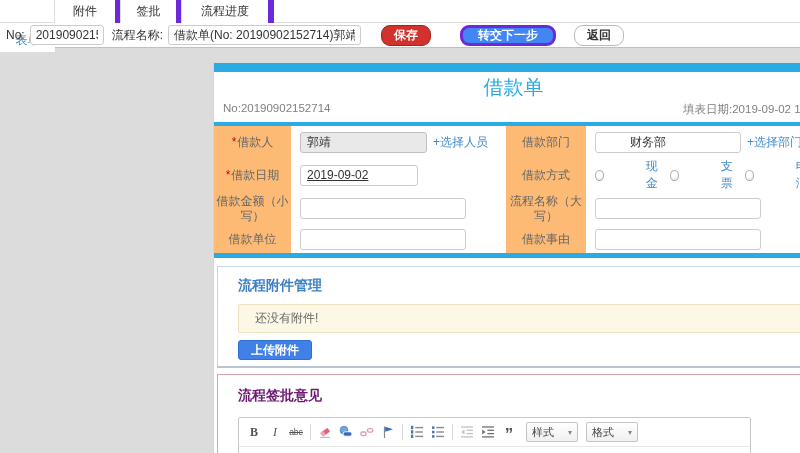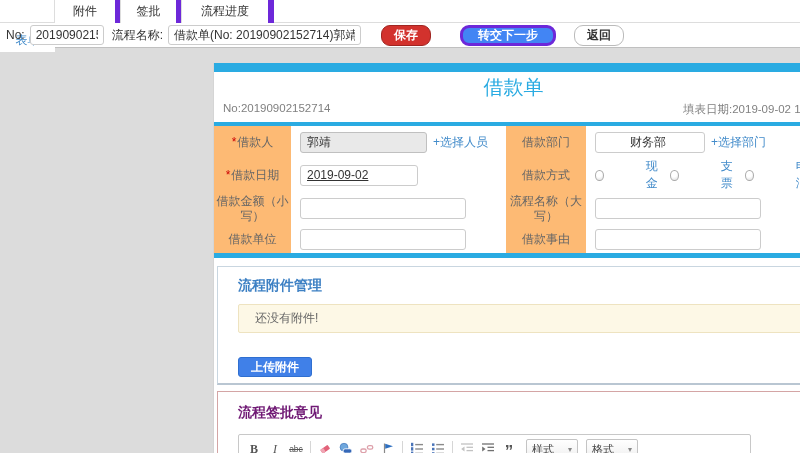--- a/index.html
+++ b/index.html
@@ -40,35 +40,35 @@
 
   .fgrid { display:grid; grid-template-columns:77px 215px 80px 228px;
     grid-template-rows:33px 32px 35px 27px; }
   .flabel { background:#fdba74; color:#666; display:flex; align-items:center; justify-content:center;
     text-align:center; padding:0 2px; line-height:15px; }
   .req { color:#cc0000; margin-right:1px; }
   .ffield { display:flex; align-items:center; padding-left:9px; background:#fff; }
   .inp { height:21px; border:1px solid #ccc; border-radius:3px; padding:0 6px; font-size:12px;
     color:#333; font-family:inherit; background:#fff; }
   .inp.ro { background:#e9e9e9; border-color:#c0c0c0; }
-  .w127{width:127px;} .w130{width:110px;padding-left:34px;} .w118{width:118px;text-decoration:underline;} .w166{width:166px;}
+  .w127{width:127px;} .w130{width:146px;padding-left:34px;} .w118{width:118px;text-decoration:underline;} .w166{width:166px;}
   .sel-link { color:#428bca; margin-left:6px; cursor:pointer; text-decoration:none; white-space:nowrap; }
   .radio-group { display:flex; align-items:center; gap:6px; }
   .radio-item { display:flex; align-items:center; cursor:pointer; }
   .radio-circle { width:11px; height:11px; border:1px solid #aaa; border-radius:50%;
     background:radial-gradient(circle at 40% 35%, #fff 40%, #ddd); margin-right:2px; }
   .radio-label { color:#428bca;margin-left:40px; }
 
   
   .section { margin:8px 0 0 3px; width:596px; background:#fff; }
   .sec-attach { border:1px solid #c9d6e0; border-bottom:2px solid #b9c6d2; padding:10px 20px 6px; }
   .sec-attach .sec-title { color:#3e81c4; font-size:14px; font-weight:bold; }
   .alert { margin-top:9px; width:653px; background:#fdf8e6; border:1px solid #eee3c0;
     border-radius:2px; padding:5px 16px; color:#666; }
-  .btn-upload { margin-top:24px; display:inline-flex; align-items:center; height:20px; padding:0 12px;
+  .btn-upload { margin-top:7px; display:inline-flex; align-items:center; height:20px; padding:0 12px;
     background:#4080e8; border:1px solid #2f6fd0; border-radius:3px; color:#fff; font-weight:bold;
     cursor:pointer; }
   .sec-approve { margin-top:6px; border:1px solid #d4a5a5; padding:12px 20px; height:300px; }
   .sec-approve .sec-title { color:#701a75; font-size:14px; font-weight:bold; }
 
   
   .editor { margin-top:12px; width:513px; border:1px solid #c8c8c8; border-radius:2px; background:#fff; }
   .etoolbar { display:flex; align-items:center; padding:4px 6px; gap:3px;
     border-bottom:1px solid #e8e8e8; }
   .ebtn { width:18px; height:18px; display:flex; align-items:center; justify-content:center;

